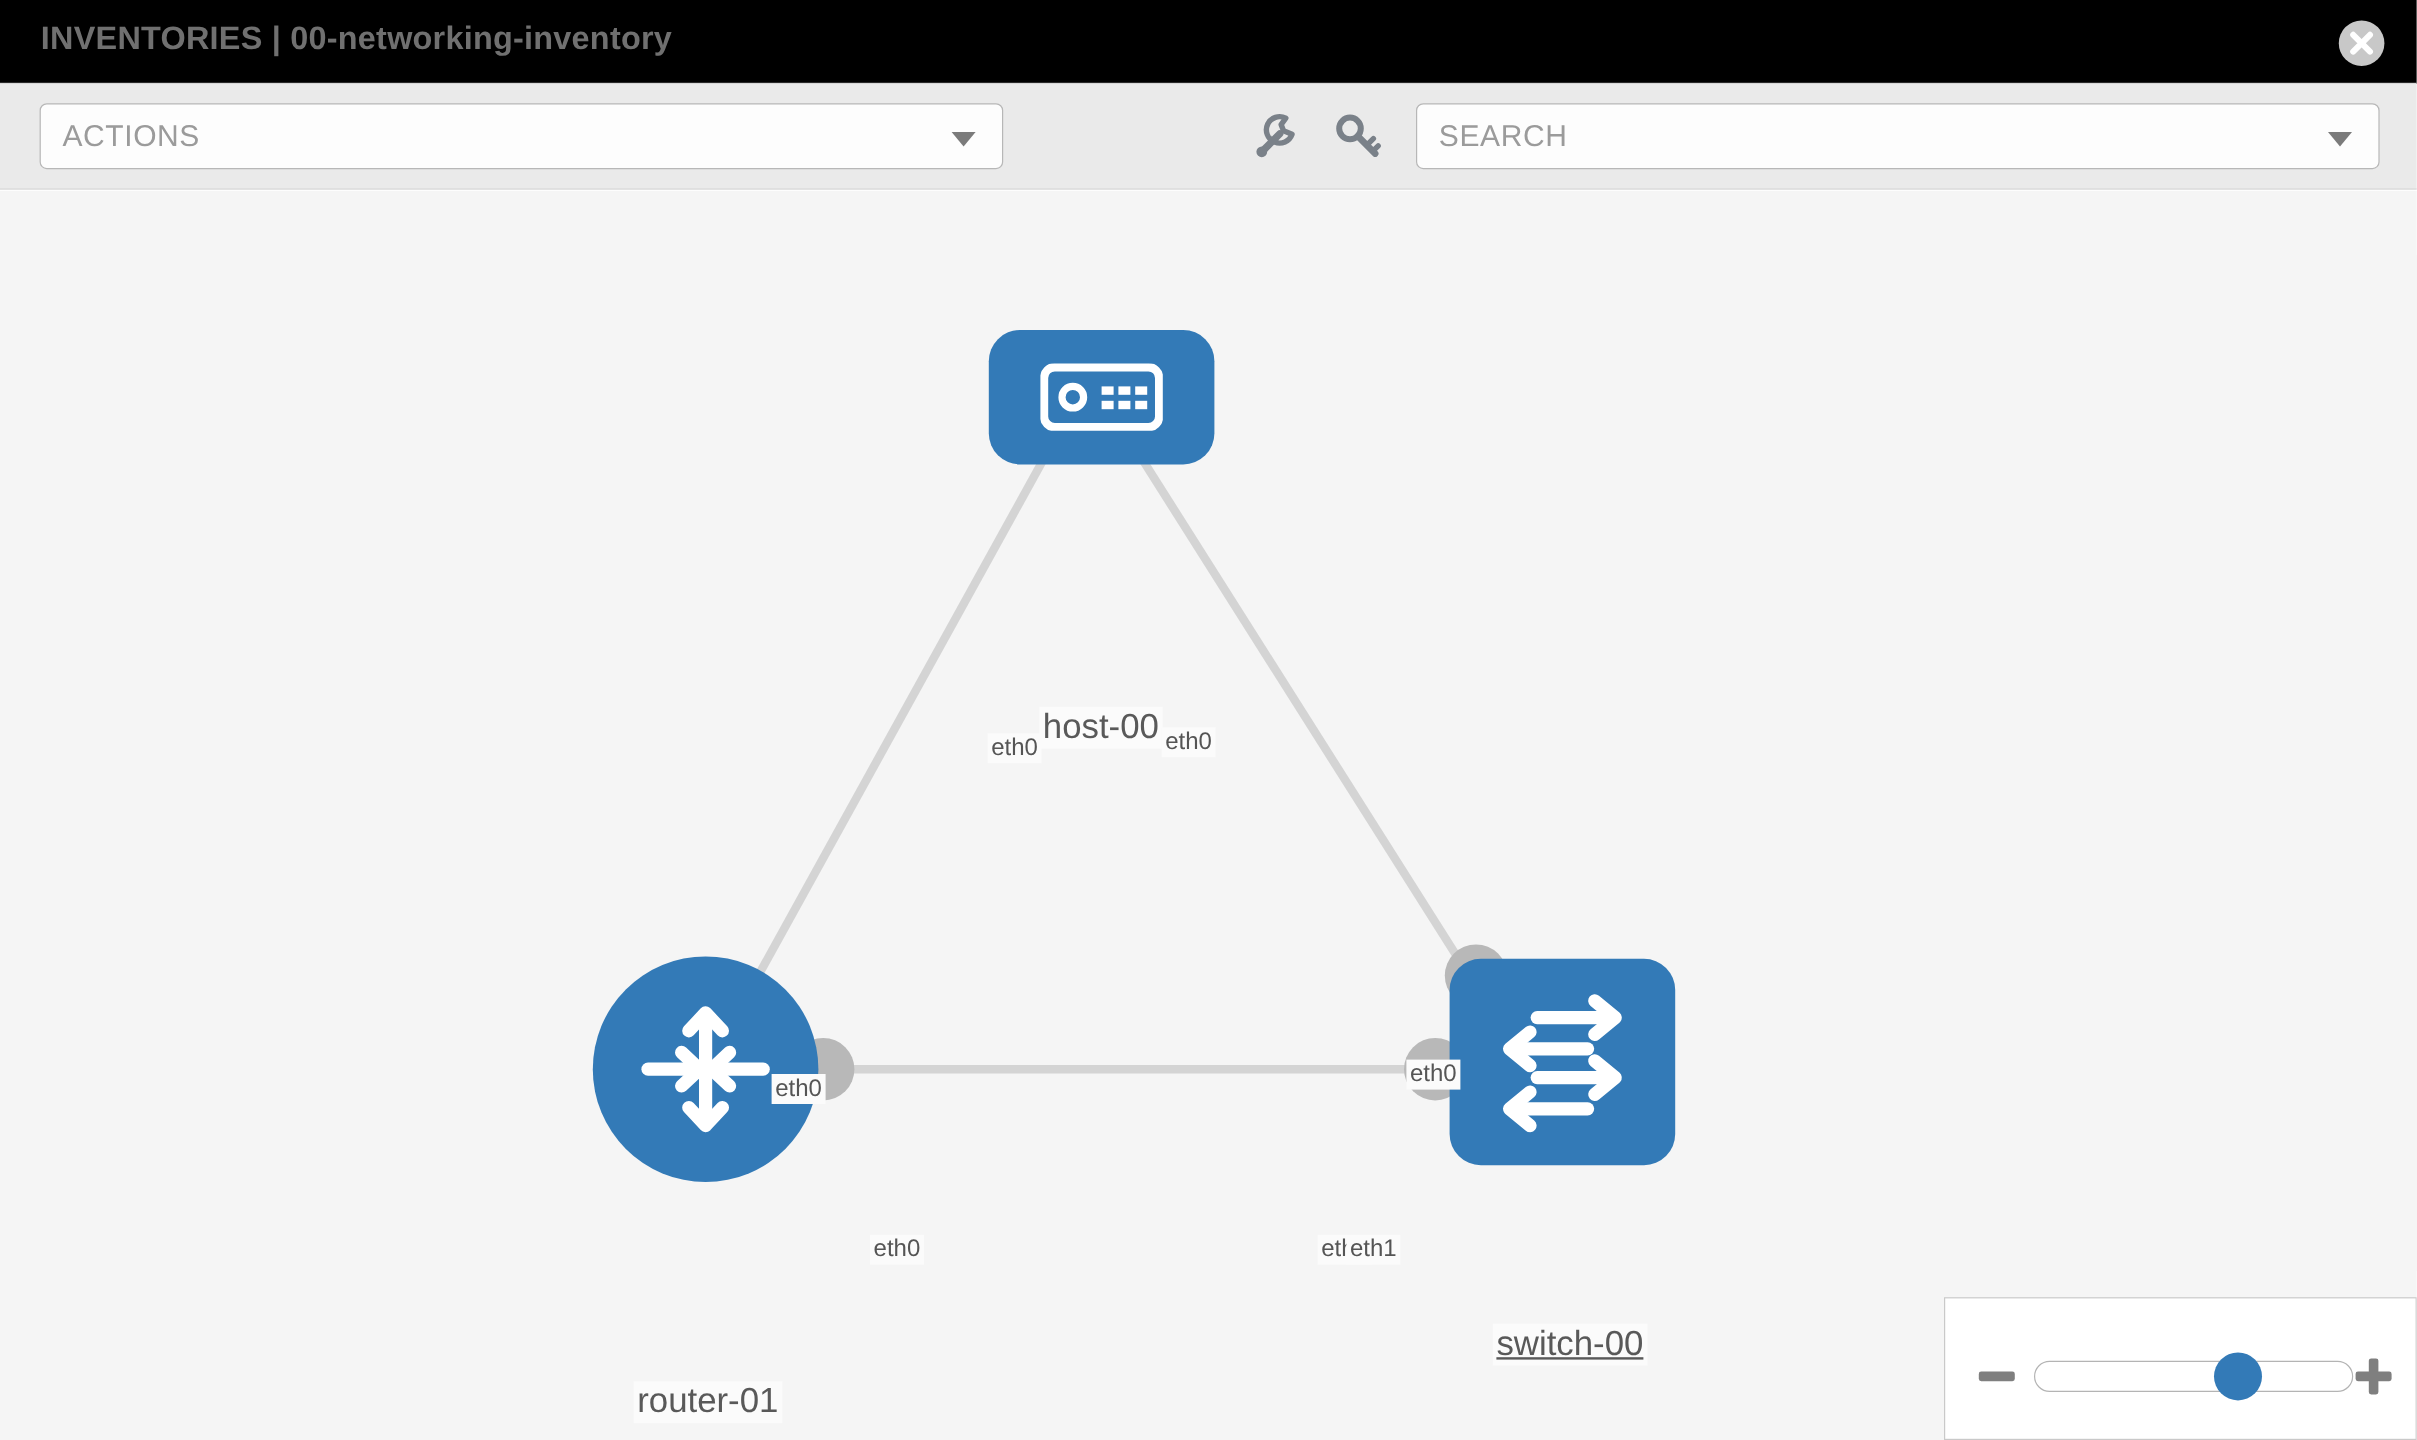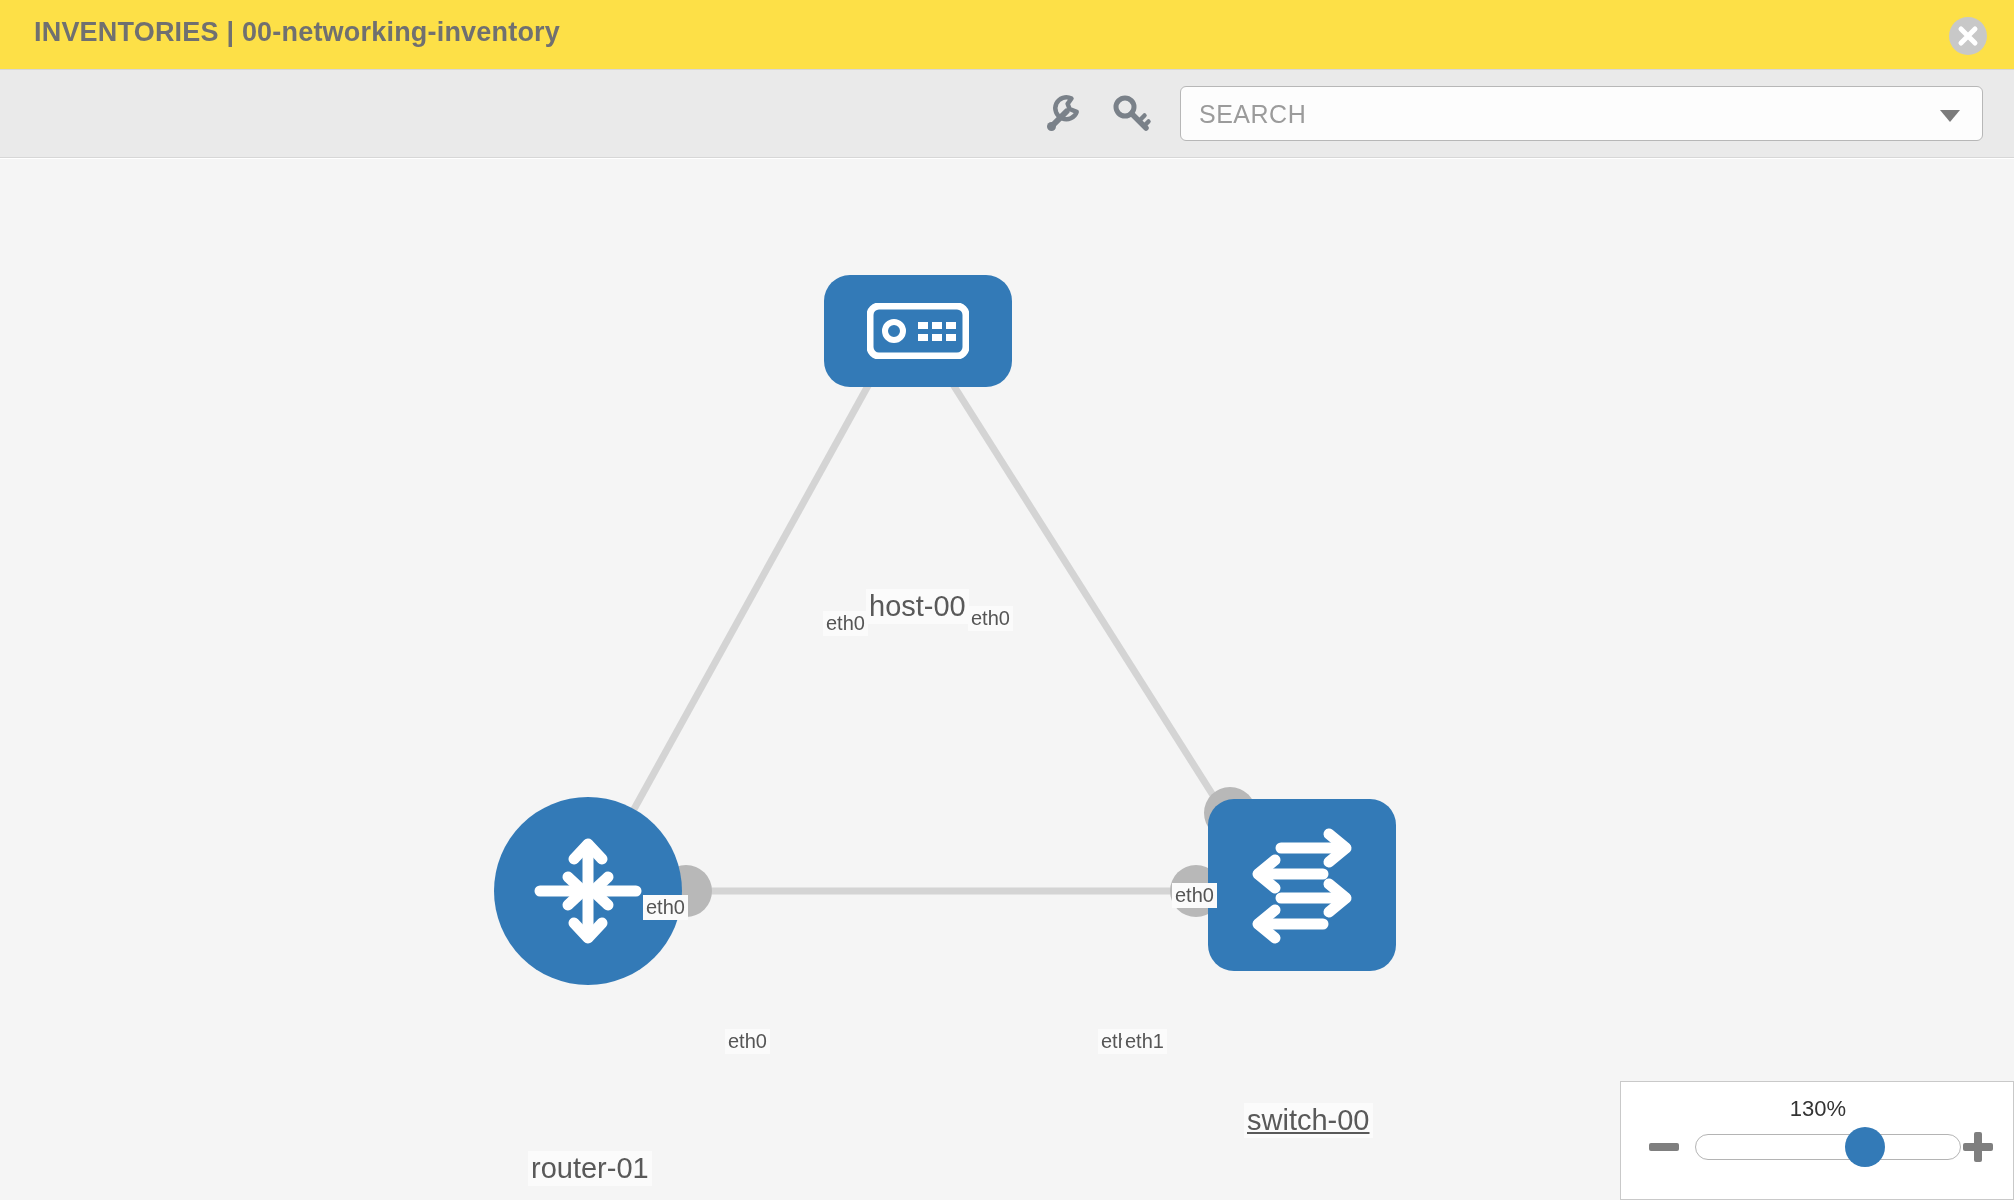--- a/index.html
+++ b/index.html
@@ -9,21 +9,21 @@
     background: #ffffff;
     font-family: "Liberation Sans", sans-serif;
     overflow: hidden;
   }
   #app { position: relative; width: 2014px; height: 1200px; }
 
   
   .header {
     position: absolute; left: 0; top: 0;
     width: 2014px; height: 70px;
-    background: #fde047;
+    background: #000000;
     border-bottom: 1px solid #d7d7d7;
   }
   .header-title {
     position: absolute; left: 34px; top: 17px;
     font-size: 27px; font-weight: bold;
     color: #707070;
     letter-spacing: 0.2px;
     white-space: nowrap;
   }
   .close-btn {
@@ -175,20 +175,24 @@
     <div class="close-btn">
       <svg width="40" height="40" viewBox="0 0 40 40">
         <circle cx="20" cy="20" r="19" fill="#c8c8c8"></circle>
         <path d="M13 13 L27 27 M27 13 L13 27" stroke="#ffffff" stroke-width="5" stroke-linecap="round"></path>
       </svg>
     </div>
   </div>
 
   <div class="toolbar">
 
+    <div class="actions-select">
+      <span class="sel-label">ACTIONS</span>
+      <span class="caret"></span>
+    </div>
 
     <div class="tool-icon wrench">
       <svg width="44" height="44" viewBox="0 0 44 44">
         <path d="M29.5 6.5 a11 11 0 1 0 5.2 13.4 l-7.1-2.9 -2.0-5.2 z" fill="none" stroke="#7a8189" stroke-width="4.5" stroke-linejoin="round"></path>
         <path d="M24.5 19.5 L10.5 33.5" stroke="#7a8189" stroke-width="6" stroke-linecap="round"></path>
         <circle cx="9.5" cy="34.5" r="4.5" fill="#7a8189"></circle>
       </svg>
     </div>
 
     <div class="tool-icon key">
@@ -285,21 +289,20 @@
     <div class="iface-label" style="left:968px; top:447px;">eth0</div>
     <div class="iface-label" style="left:643px; top:736px;">eth0</div>
     <div class="iface-label" style="left:1172px; top:724px;">eth0</div>
     <div class="iface-label" style="left:725px; top:870px;">eth0</div>
     <div class="iface-label" style="left:1098px; top:870px;">eth0</div>
     <div class="iface-label" style="left:1122px; top:870px;">eth1</div>
 
   </div>
 
   <div class="zoom-panel">
-    <div class="zoom-value">130%</div>
 
     <div class="zoom-minus">
       <svg width="34" height="34" viewBox="0 0 34 34">
         <rect x="2" y="13" width="30" height="8" rx="2" fill="#7f7f7f"></rect>
       </svg>
     </div>
 
     <div class="zoom-track"></div>
     <div class="zoom-thumb"></div>
 

